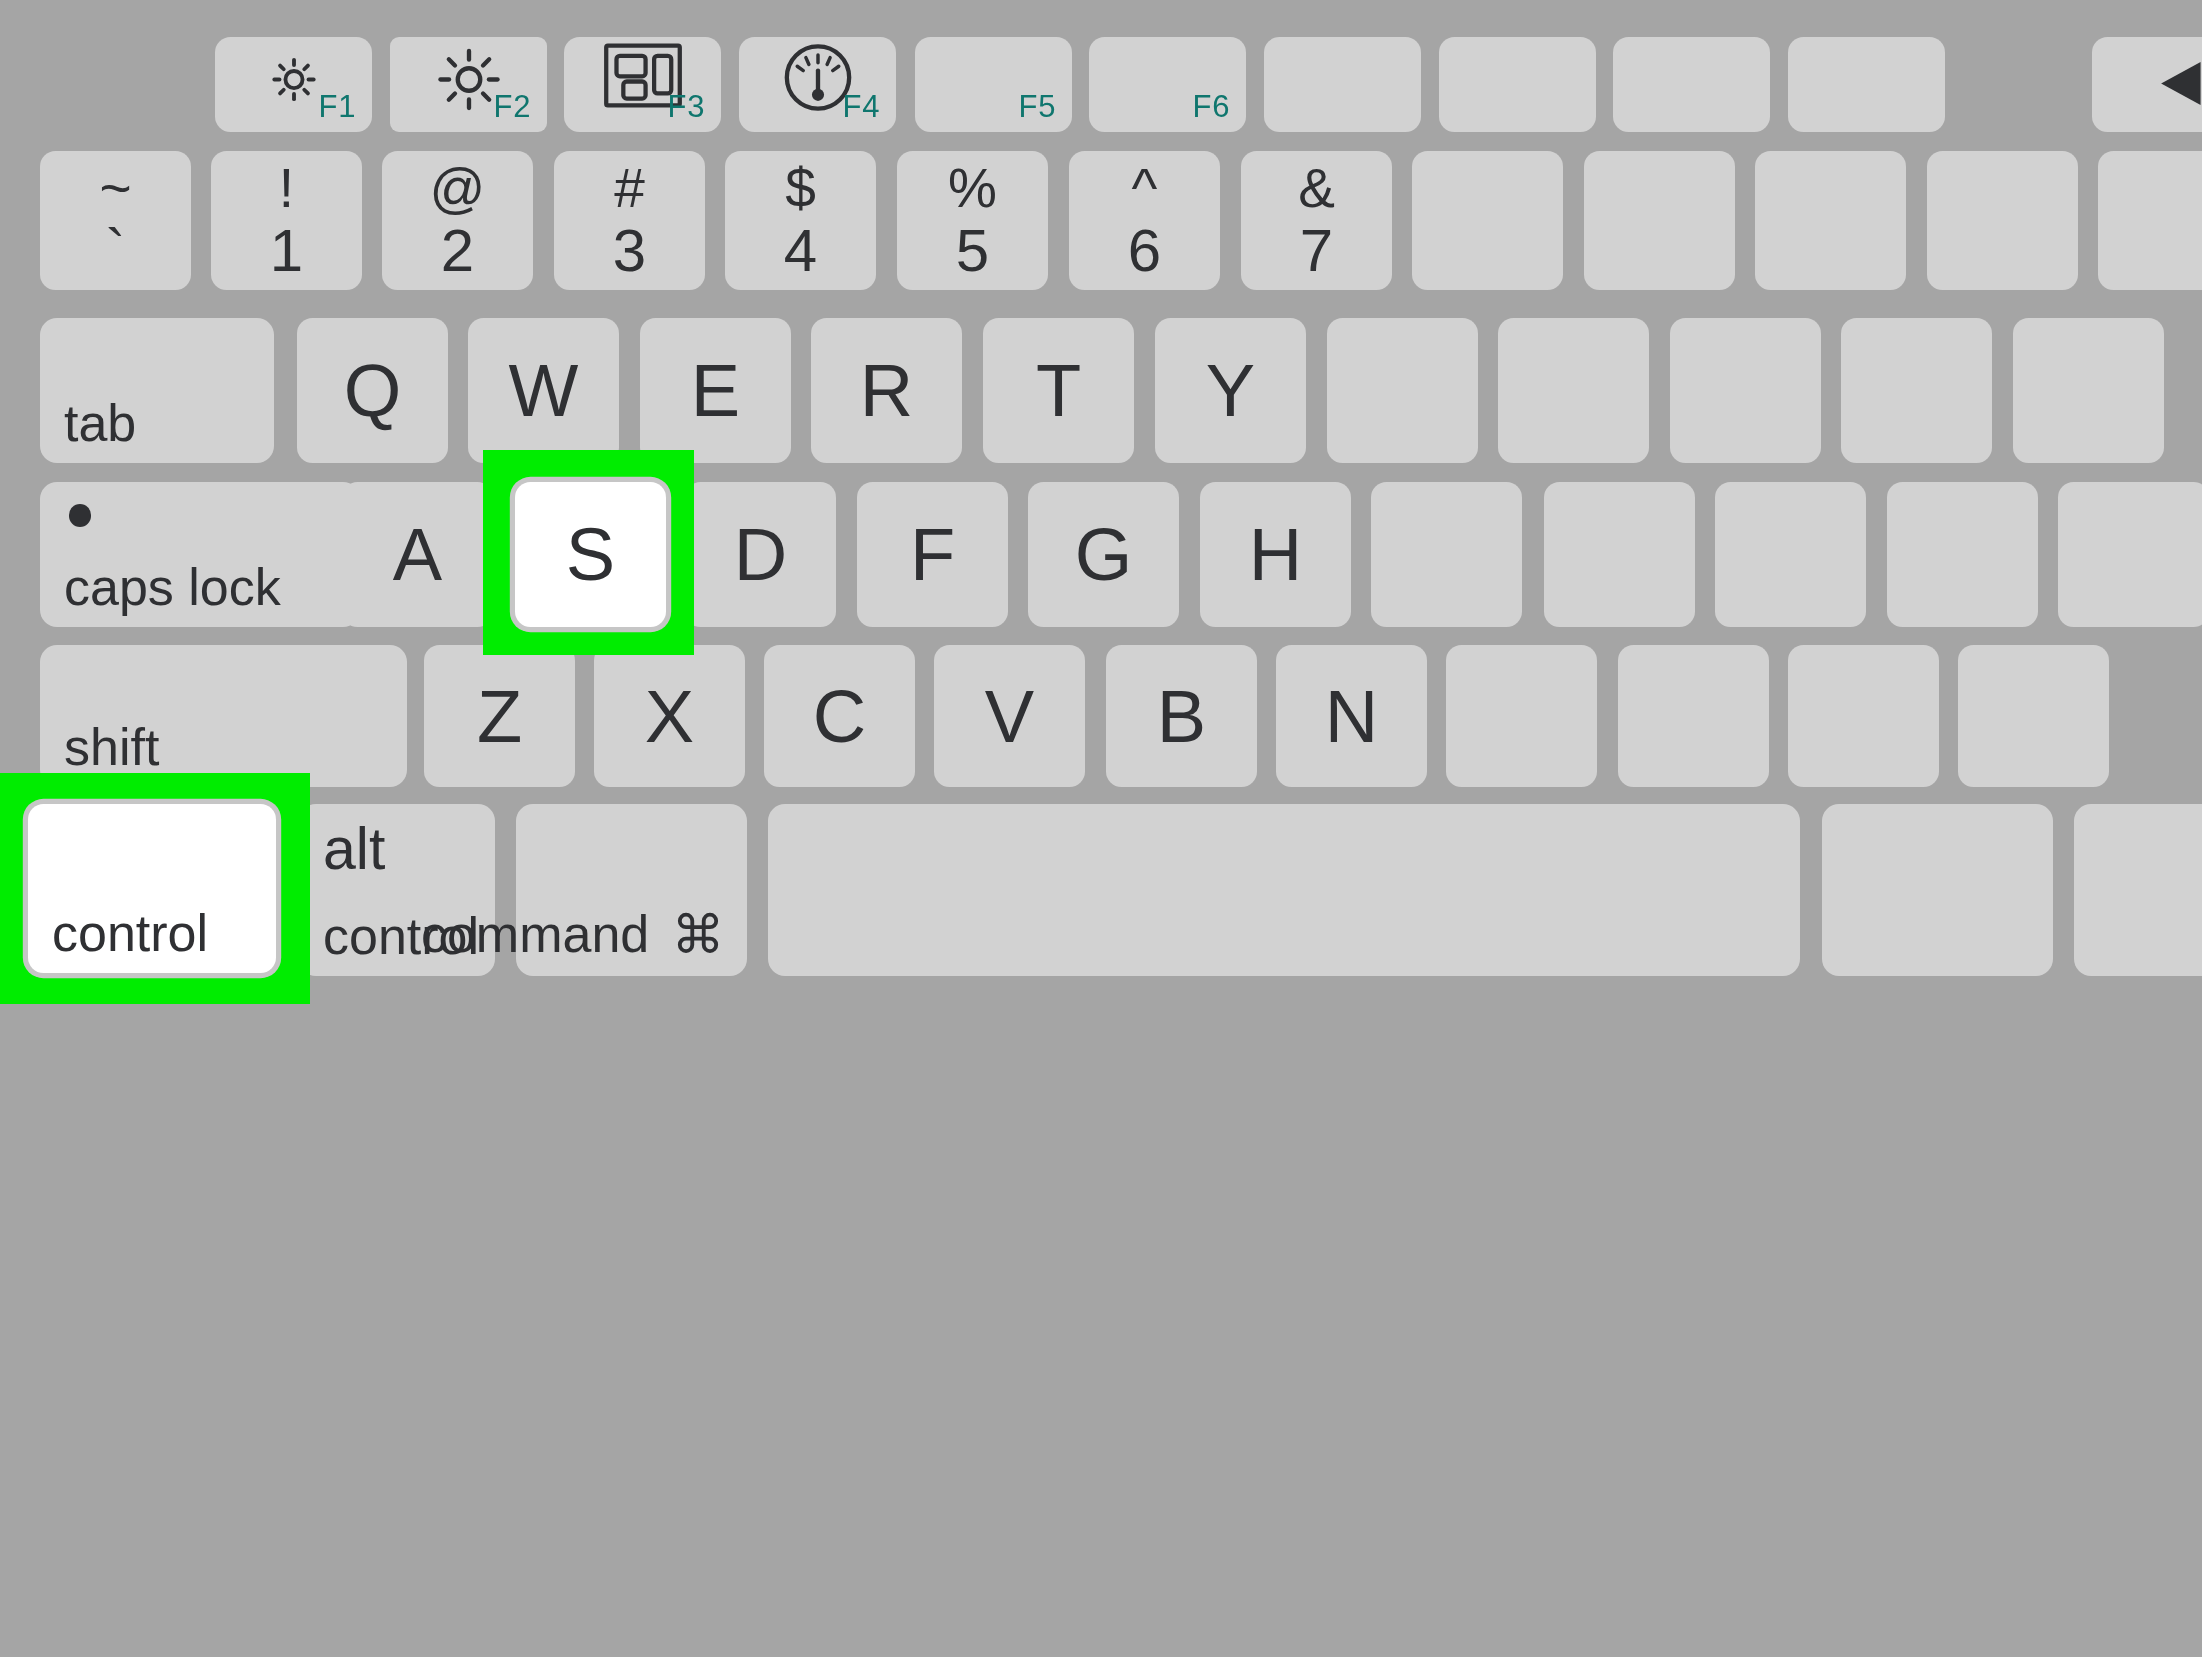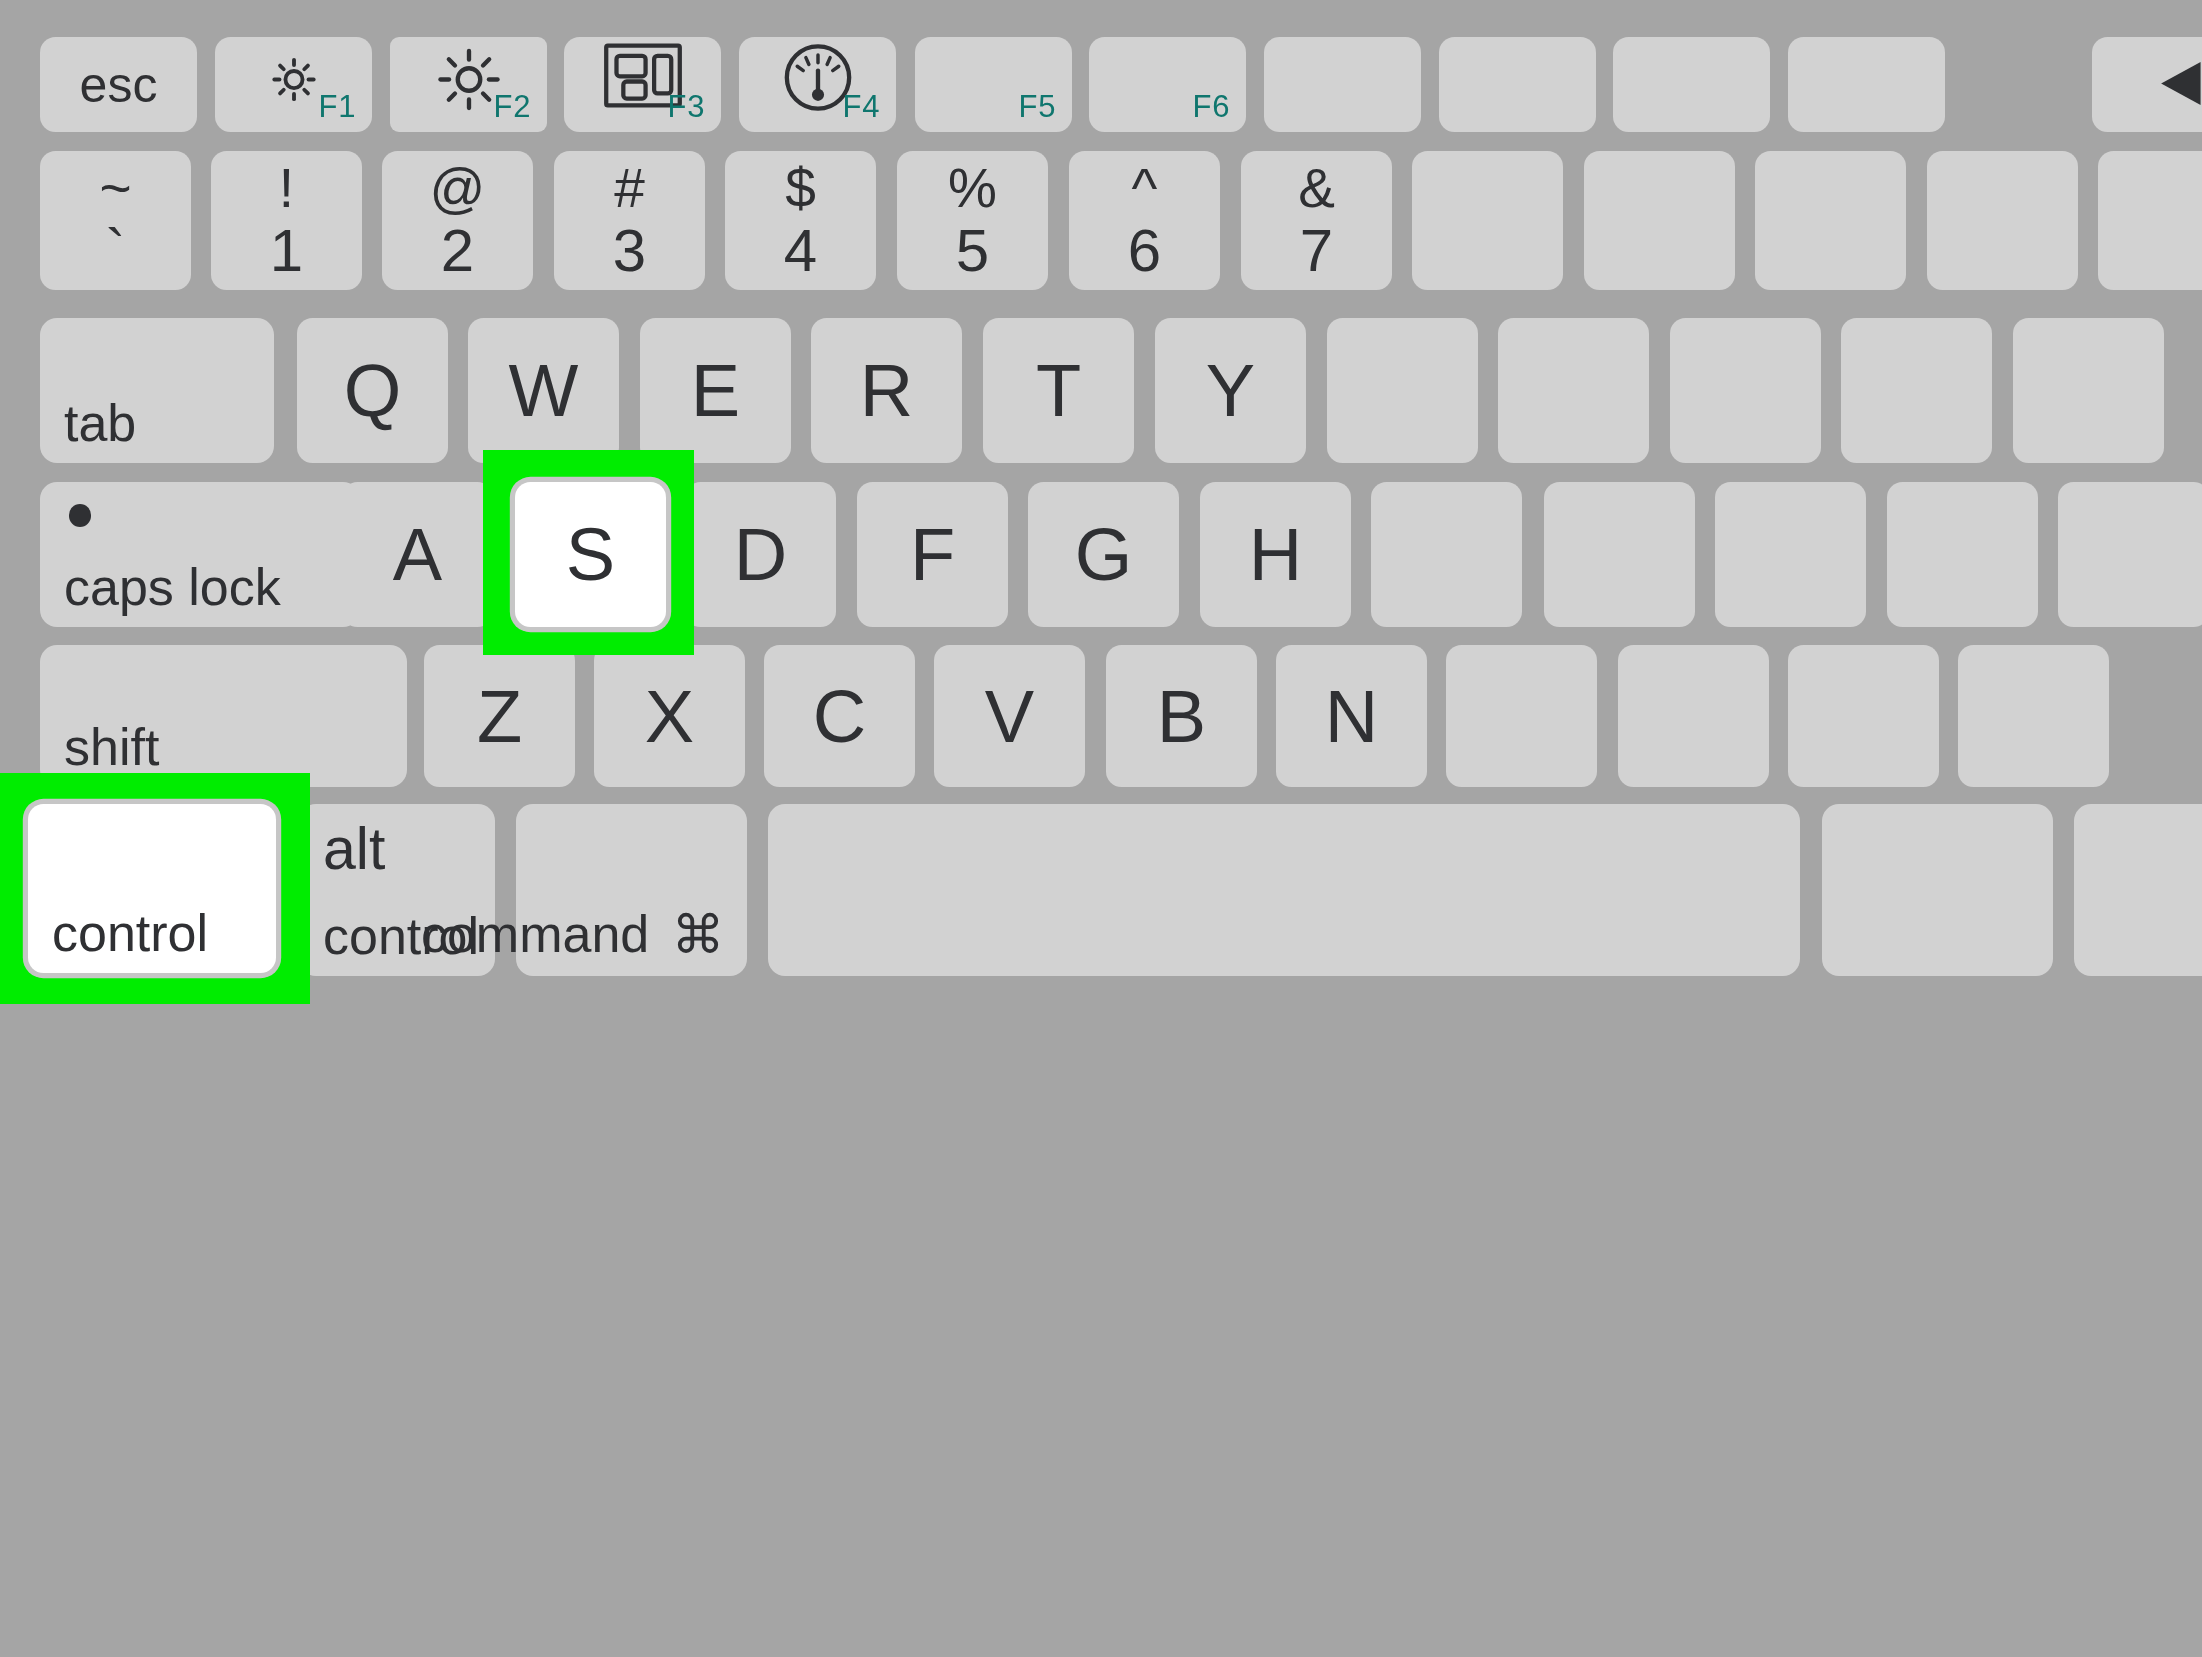--- a/index.html
+++ b/index.html
@@ -86,23 +86,20 @@
     background: #ffffff;
     box-shadow: 0 0 0 5.2px #c6c6c6;
   }
 </style>
 </head>
 <body>
 
 <div id="stage">
   <div id="kb-body"></div>
 
-  <div class="key" style="left:40px; top:37px; width:157px; height:95px;">
-    <span class="lbl-center esc-txt">esc</span>
-  </div>
 
   <div class="key" style="left:215px; top:37px; width:157px; height:95px;">
     <span class="fn-icon">
       <svg width="53" height="53" viewBox="0 0 62 62">
         <circle cx="31" cy="31" r="10" fill="none" stroke="#2f3033" stroke-width="4.5"></circle>
         <g stroke="#2f3033" stroke-width="4.5" stroke-linecap="round">
           <line x1="31" y1="8" x2="31" y2="14"></line>
           <line x1="31" y1="48" x2="31" y2="54"></line>
           <line x1="8" y1="31" x2="14" y2="31"></line>
           <line x1="48" y1="31" x2="54" y2="31"></line>

